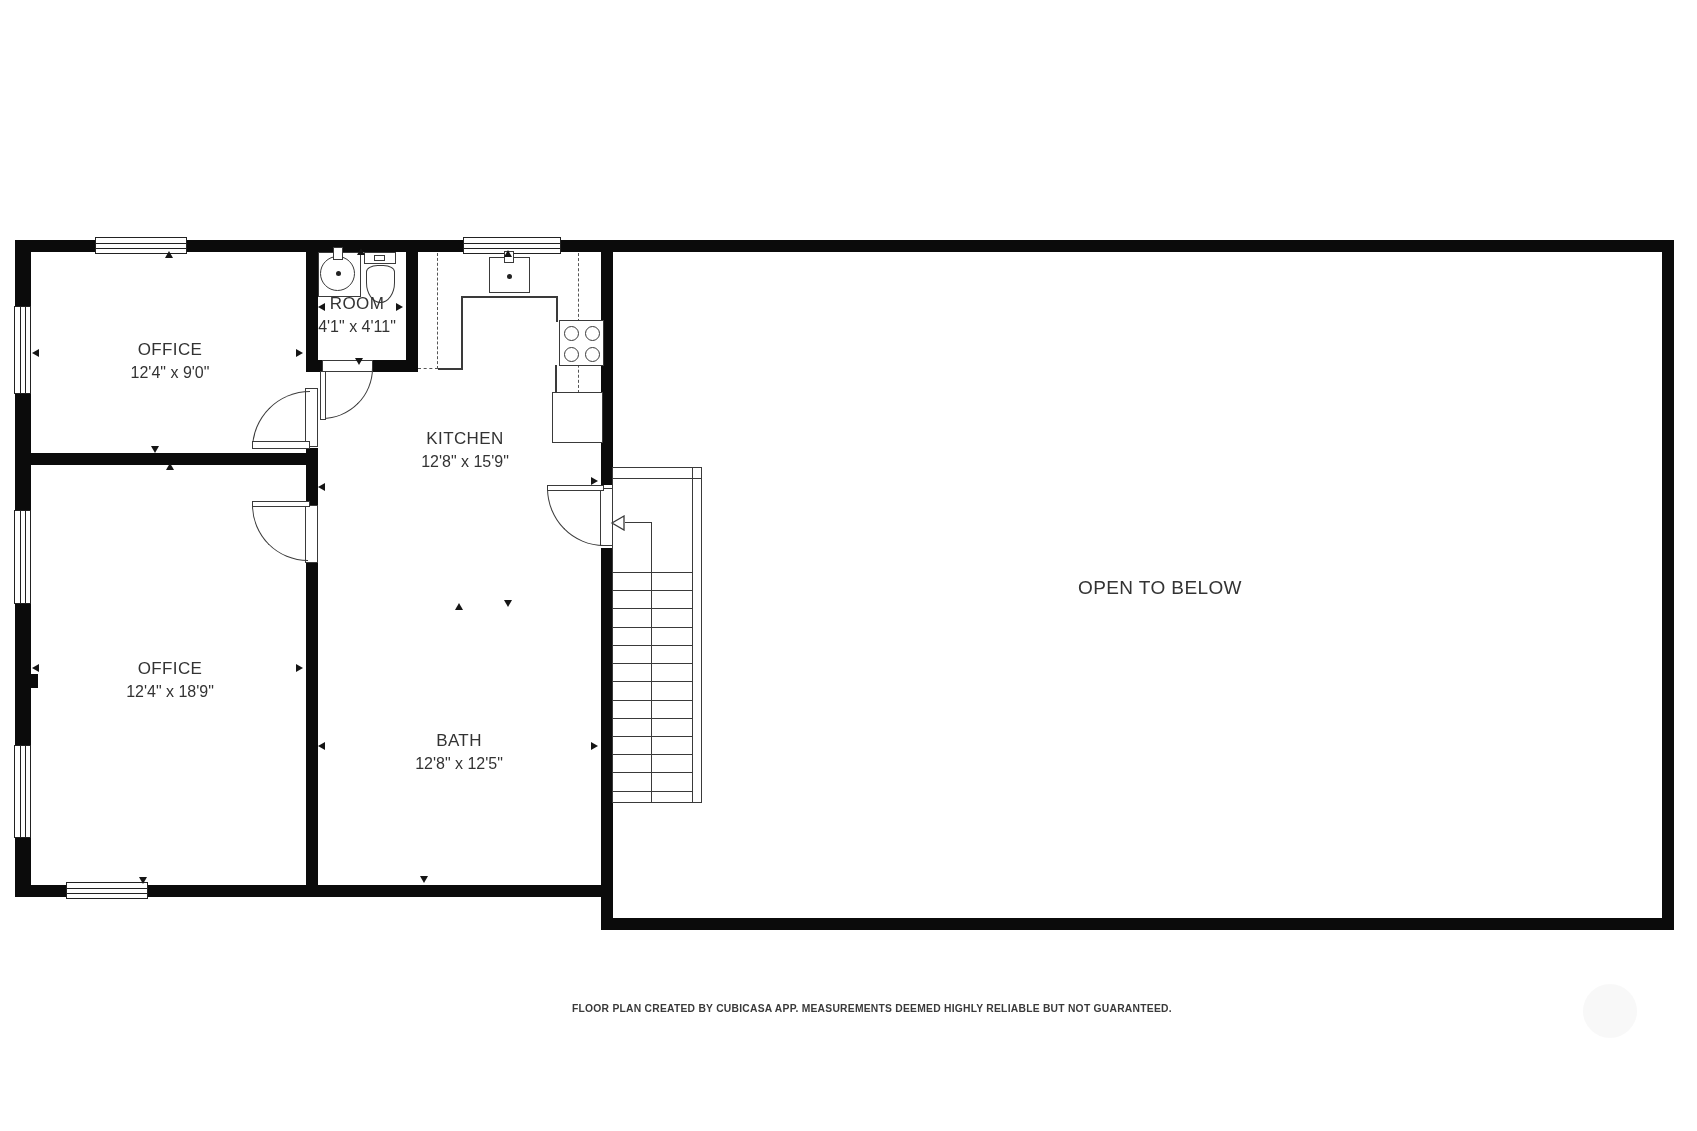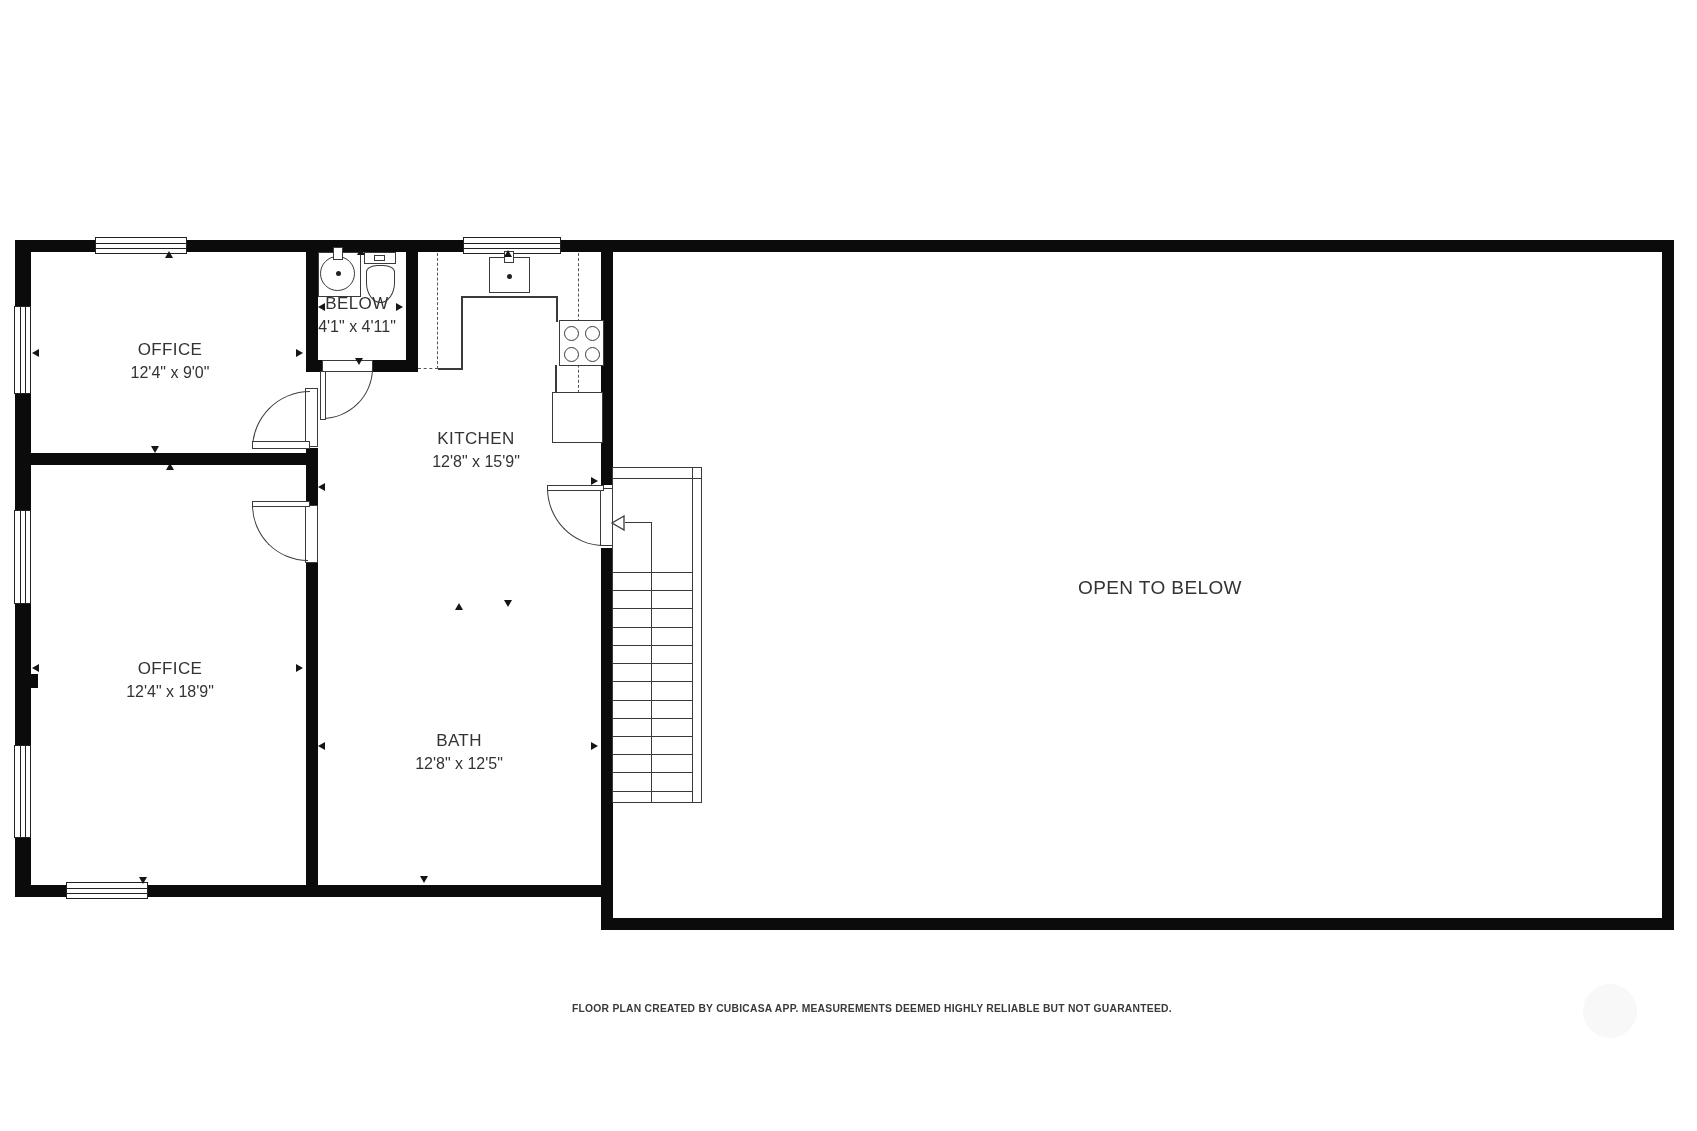--- a/index.html
+++ b/index.html
@@ -182,24 +182,24 @@
   <div class="tri left" style="left:318px;top:483px"></div>
   <div class="tri right" style="left:591px;top:477px"></div>
   <div class="tri left" style="left:318px;top:742px"></div>
   <div class="tri right" style="left:591px;top:742px"></div>
 
   <div class="room-label" style="left:170px;top:361px">
     <span class="rname">OFFICE</span>
     <span class="rdims">12'4" x 9'0"</span>
   </div>
   <div class="room-label" style="left:357px;top:315px">
-    <span class="rname">BELOW</span>
+    <span class="rname">ROOM</span>
     <span class="rdims">4'1" x 4'11"</span>
   </div>
-  <div class="room-label" style="left:476px;top:450px">
+  <div class="room-label" style="left:465px;top:450px">
     <span class="rname">KITCHEN</span>
     <span class="rdims">12'8" x 15'9"</span>
   </div>
   <div class="room-label" style="left:170px;top:680px">
     <span class="rname">OFFICE</span>
     <span class="rdims">12'4" x 18'9"</span>
   </div>
   <div class="room-label" style="left:459px;top:752px">
     <span class="rname">BATH</span>
     <span class="rdims">12'8" x 12'5"</span>

